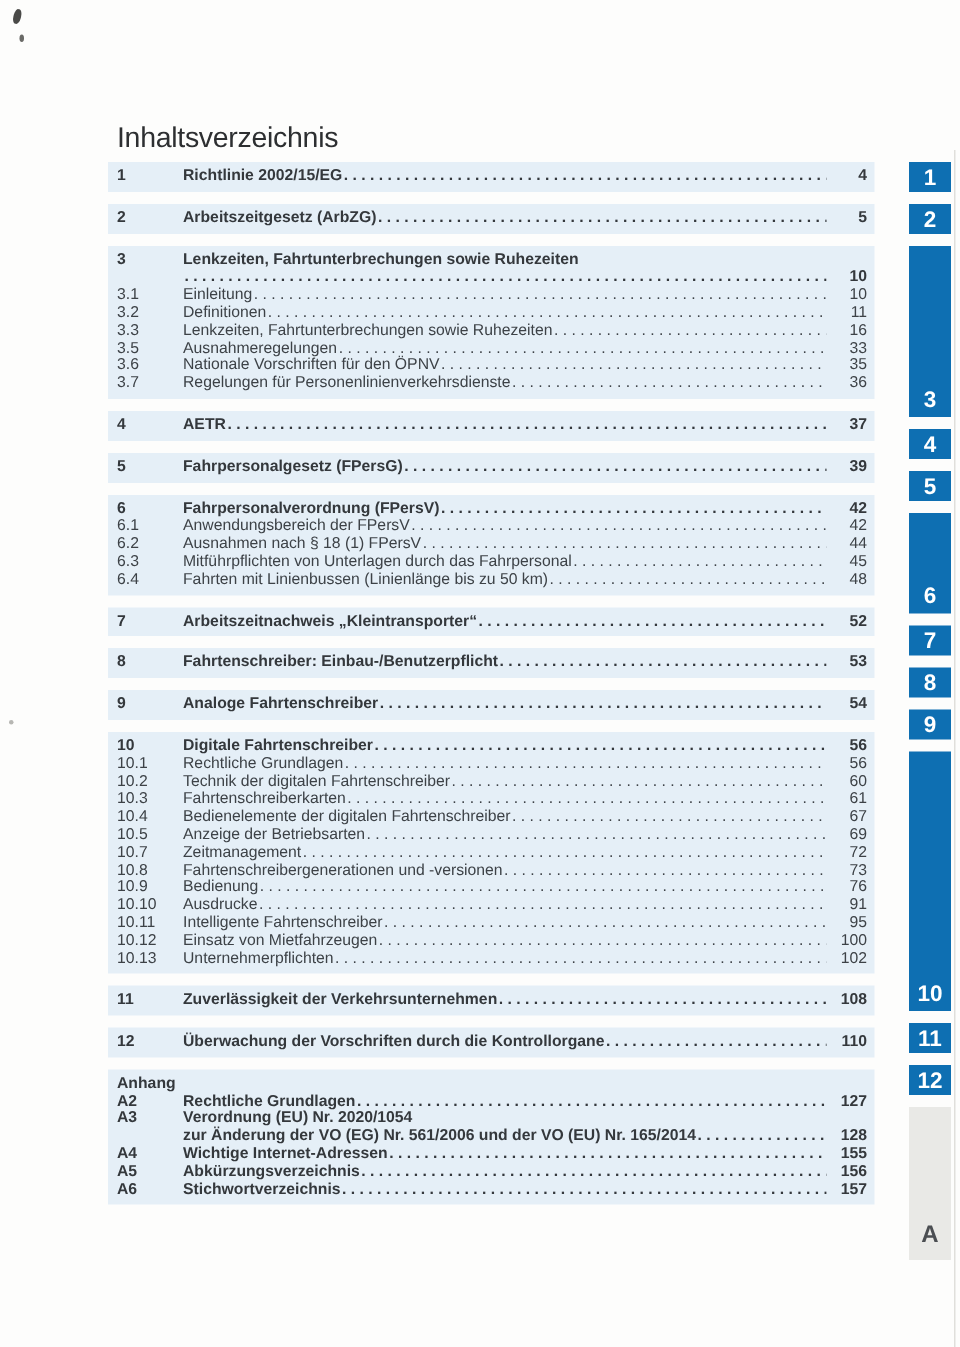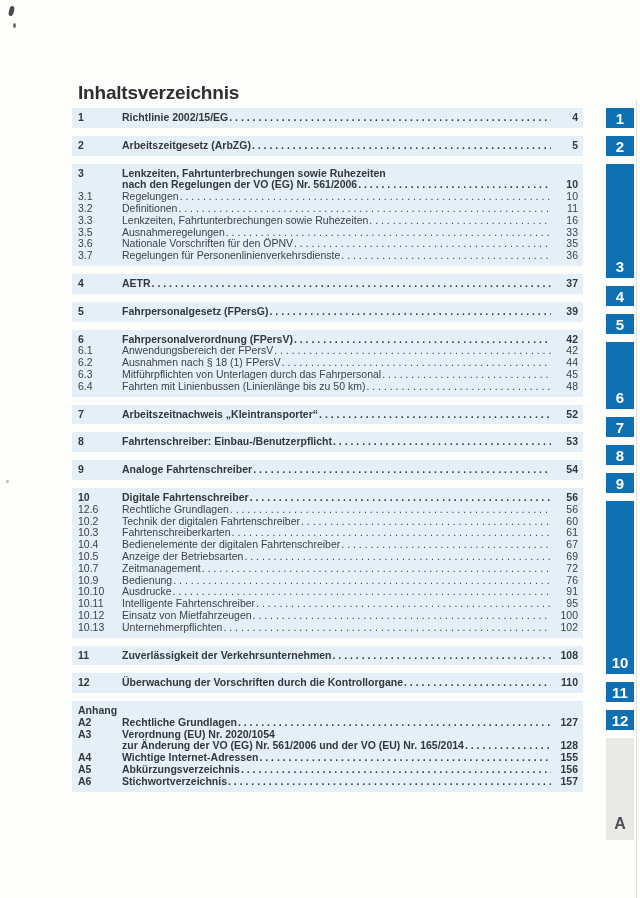--- a/index.html
+++ b/index.html
@@ -8,21 +8,21 @@
     background:#fdfdfc;
     font-family:"Liberation Sans","DejaVu Sans",sans-serif;
     position:relative;overflow:hidden;
     -webkit-font-smoothing:antialiased;
   }
   #page{position:absolute;inset:0;background:#fdfdfc;}
 
   
   #title{
     position:absolute;left:78px;top:82px;
-    font-size:19px;font-weight:bold;color:#2d2f31;letter-spacing:-0.2px;
+    font-size:19px;font-weight:normal;color:#2d2f31;letter-spacing:-0.2px;
   }
 
   
   #toc{
     position:absolute;left:72px;top:108px;width:511px;
   }
   .block{
     background:#e5eff7;
     margin-bottom:8px;
     padding:4px 5px 4px 6px;
@@ -100,27 +100,26 @@
           <span class="pg">5</span>
         </div>
       </div>
       <div class="block">
         <div class="entry bold">
           <span class="num">3</span>
           <span class="etitle">Lenkzeiten, Fahrtunterbrechungen sowie Ruhezeiten</span>
         </div>
         <div class="entry bold">
           <span class="num"></span>
-          <span class="etitle">nach den Regelungen der VO (EG) Nr. 561/2006</span>
           <span class="dots"></span>
           <span class="pg">10</span>
         </div>
         <div class="entry">
           <span class="num">3.1</span>
-          <span class="etitle">Regelungen</span>
+          <span class="etitle">Einleitung</span>
           <span class="dots"></span>
           <span class="pg">10</span>
         </div>
         <div class="entry">
           <span class="num">3.2</span>
           <span class="etitle">Definitionen</span>
           <span class="dots"></span>
           <span class="pg">11</span>
         </div>
         <div class="entry">
@@ -221,21 +220,21 @@
         </div>
       </div>
       <div class="block">
         <div class="entry bold">
           <span class="num">10</span>
           <span class="etitle">Digitale Fahrtenschreiber</span>
           <span class="dots"></span>
           <span class="pg">56</span>
         </div>
         <div class="entry">
-          <span class="num">12.6</span>
+          <span class="num">10.1</span>
           <span class="etitle">Rechtliche Grundlagen</span>
           <span class="dots"></span>
           <span class="pg">56</span>
         </div>
         <div class="entry">
           <span class="num">10.2</span>
           <span class="etitle">Technik der digitalen Fahrtenschreiber</span>
           <span class="dots"></span>
           <span class="pg">60</span>
         </div>
@@ -257,20 +256,26 @@
           <span class="dots"></span>
           <span class="pg">69</span>
         </div>
         <div class="entry">
           <span class="num">10.7</span>
           <span class="etitle">Zeitmanagement</span>
           <span class="dots"></span>
           <span class="pg">72</span>
         </div>
         <div class="entry">
+          <span class="num">10.8</span>
+          <span class="etitle">Fahrtenschreibergenerationen und -versionen</span>
+          <span class="dots"></span>
+          <span class="pg">73</span>
+        </div>
+        <div class="entry">
           <span class="num">10.9</span>
           <span class="etitle">Bedienung</span>
           <span class="dots"></span>
           <span class="pg">76</span>
         </div>
         <div class="entry">
           <span class="num">10.10</span>
           <span class="etitle">Ausdrucke</span>
           <span class="dots"></span>
           <span class="pg">91</span>

